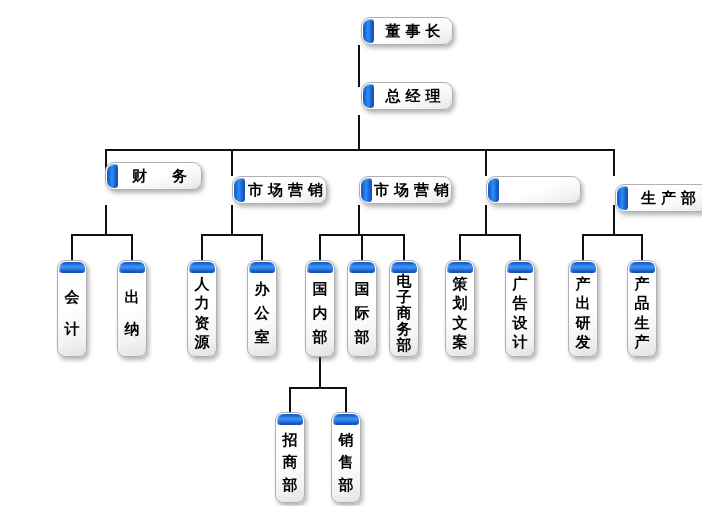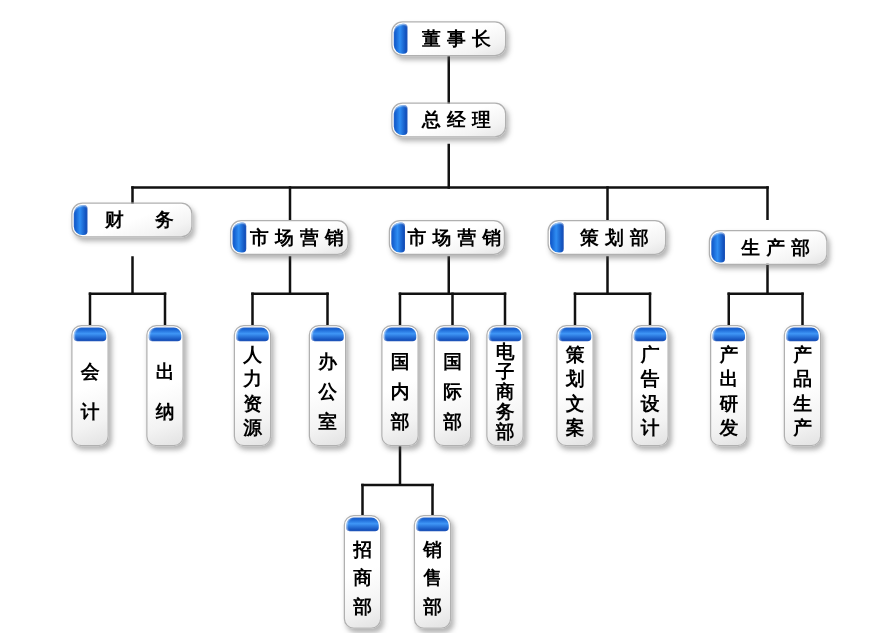--- a/index.html
+++ b/index.html
@@ -17,20 +17,21 @@
 
   
   .hbox {
     position: absolute;
     height: 28px;
     background: linear-gradient(160deg, #ffffff 50%, #f3f3f3 80%, #e4e4e4 100%);
     border: 1px solid #b0b0b0;
     border-radius: 9px;
     box-shadow: 2px 3px 4px rgba(90,90,90,0.45);
     box-sizing: border-box;
+    margin-left: 48px;
   }
   .hbar {
     position: absolute;
     left: 1px; top: 1px; bottom: 1px; width: 11px;
     border-radius: 7px 3px 3px 7px;
     background: linear-gradient(to right, #0a50c4, #2f8df2 45%, #0a42b0);
     box-shadow: inset 0 1px 1px rgba(255,255,255,0.55);
   }
   .hlabel {
     position: absolute;
@@ -128,21 +129,20 @@
   <div class="hbox" style="left:184px;top:176px;width:95px">
     <span class="hbar"></span>
     <span class="hlabel">市场营销</span>
   </div>
   <div class="hbox" style="left:311px;top:176px;width:93px">
     <span class="hbar"></span>
     <span class="hlabel">市场营销</span>
   </div>
   <div class="hbox" style="left:438px;top:176px;width:95px">
     <span class="hbar"></span>
-    <span class="hlabel">策划部</span>
   </div>
   <div class="hbox" style="left:567px;top:184px;width:95px">
     <span class="hbar"></span>
     <span class="hlabel">生产部</span>
   </div>
 
   <div class="vbox" style="left:57px;top:260px;height:97px">
     <span class="vbar"></span>
     <div class="vlabel">
         <span>会</span>

